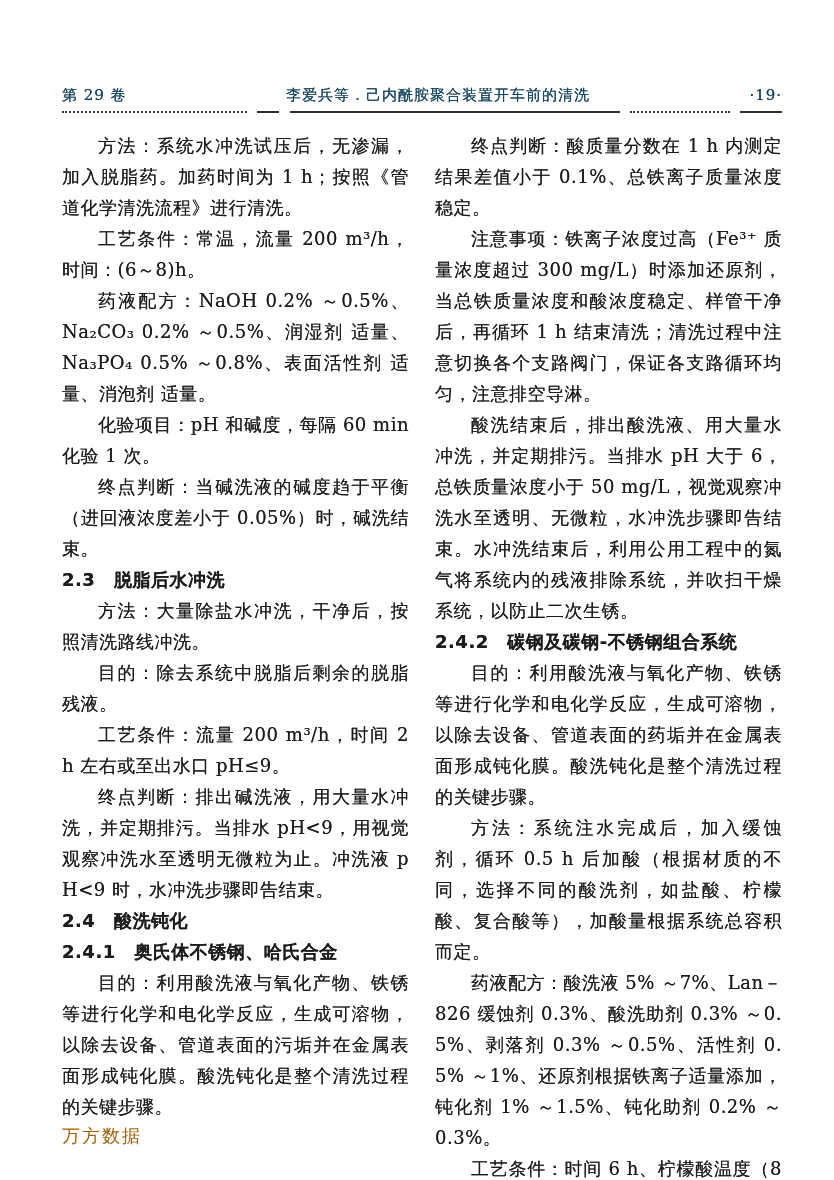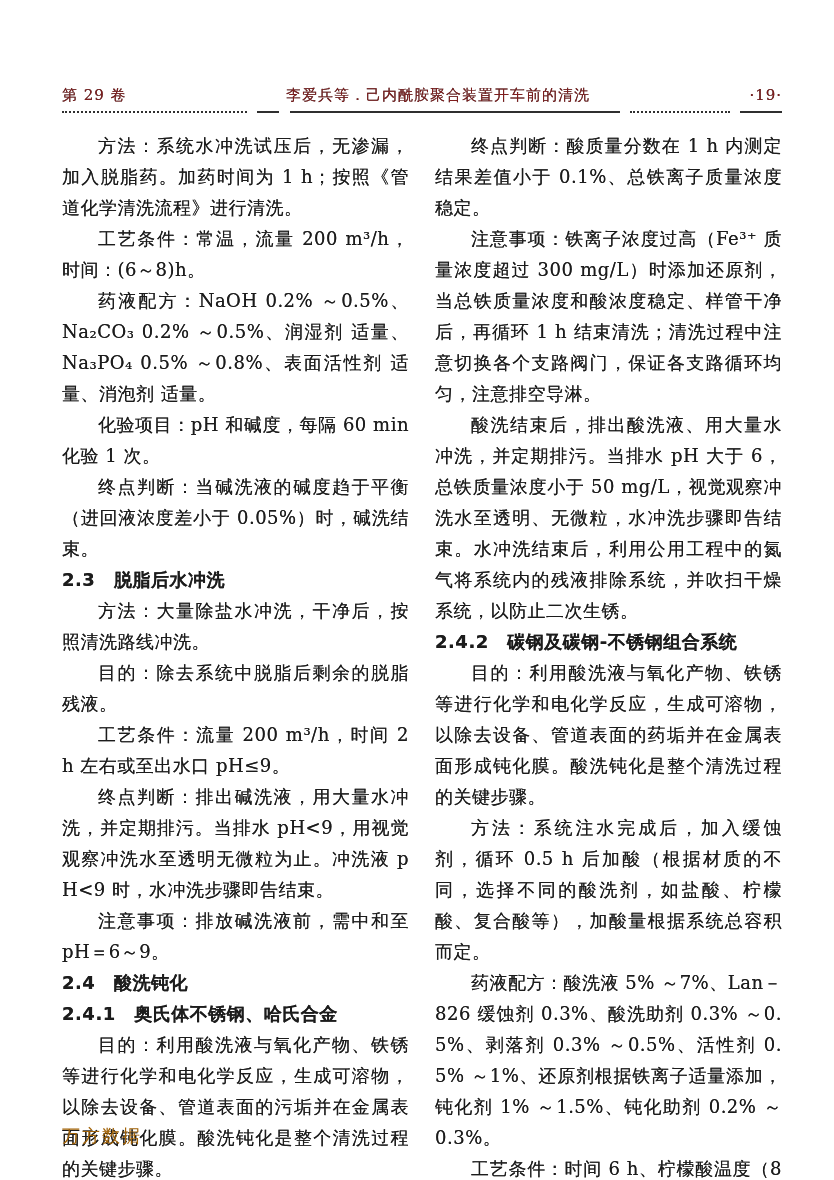--- a/index.html
+++ b/index.html
@@ -10,21 +10,21 @@
     background:#ffffff;
     font-family:"DejaVu Serif","Liberation Serif",serif;
     color:#1c1c1c;
     overflow:hidden;
     text-shadow:0 0 .5px rgba(0,0,0,.75);
   }
   
   .running-head{
     position:absolute;top:86px;left:62px;right:52px;
     display:flex;align-items:baseline;
-    font-size:15px;letter-spacing:1px;color:#7f1d1d;
+    font-size:15px;letter-spacing:1px;color:#0c4a6e;
   }
   .rh-left{flex:0 0 auto;}
   .rh-center{flex:1 1 auto;text-align:center;font-family:Liberation Mono, monospace;}
   .rh-right{flex:0 0 auto;}
   .head-rule{
     position:absolute;top:111px;left:62px;right:52px;
     display:flex;align-items:center;justify-content:space-between;
   }
   .head-rule .seg{height:0;border-top:2px solid #2f2f2f;}
   .head-rule .s1{width:185px;border-top-style:dotted;}
@@ -84,21 +84,20 @@
       <p class="para">方法：系统水冲洗试压后，无渗漏，加入脱脂药。加药时间为 1 h；按照《管道化学清洗流程》进行清洗。</p>
       <p class="para">工艺条件：常温，流量 200 m³/h，时间：(6～8)h。</p>
       <p class="para">药液配方：NaOH 0.2% ～0.5%、Na₂CO₃ 0.2% ～0.5%、润湿剂 适量、Na₃PO₄ 0.5% ～0.8%、表面活性剂 适量、消泡剂 适量。</p>
       <p class="para">化验项目：pH 和碱度，每隔 60 min 化验 1 次。</p>
       <p class="para">终点判断：当碱洗液的碱度趋于平衡（进回液浓度差小于 0.05%）时，碱洗结束。</p>
       <p class="heading">2.3　脱脂后水冲洗</p>
       <p class="para">方法：大量除盐水冲洗，干净后，按照清洗路线冲洗。</p>
       <p class="para">目的：除去系统中脱脂后剩余的脱脂残液。</p>
       <p class="para">工艺条件：流量 200 m³/h，时间 2 h 左右或至出水口 pH≤9。</p>
       <p class="para">终点判断：排出碱洗液，用大量水冲洗，并定期排污。当排水 pH&lt;9，用视觉观察冲洗水至透明无微粒为止。冲洗液 pH&lt;9 时，水冲洗步骤即告结束。</p>
-      <p class="para">注意事项：排放碱洗液前，需中和至 pH＝6～9。</p>
       <p class="heading">2.4　酸洗钝化</p>
       <p class="heading">2.4.1　奥氏体不锈钢、哈氏合金</p>
       <p class="para">目的：利用酸洗液与氧化产物、铁锈等进行化学和电化学反应，生成可溶物，以除去设备、管道表面的污垢并在金属表面形成钝化膜。酸洗钝化是整个清洗过程的关键步骤。</p>
 
     </div>
 
     <div class="col">
       <p class="para">终点判断：酸质量分数在 1 h 内测定结果差值小于 0.1%、总铁离子质量浓度稳定。</p>
       <p class="para">注意事项：铁离子浓度过高（Fe³⁺ 质量浓度超过 300 mg/L）时添加还原剂，当总铁质量浓度和酸浓度稳定、样管干净后，再循环 1 h 结束清洗；清洗过程中注意切换各个支路阀门，保证各支路循环均匀，注意排空导淋。</p>
       <p class="para">酸洗结束后，排出酸洗液、用大量水冲洗，并定期排污。当排水 pH 大于 6，总铁质量浓度小于 50 mg/L，视觉观察冲洗水至透明、无微粒，水冲洗步骤即告结束。水冲洗结束后，利用公用工程中的氮气将系统内的残液排除系统，并吹扫干燥系统，以防止二次生锈。</p>

